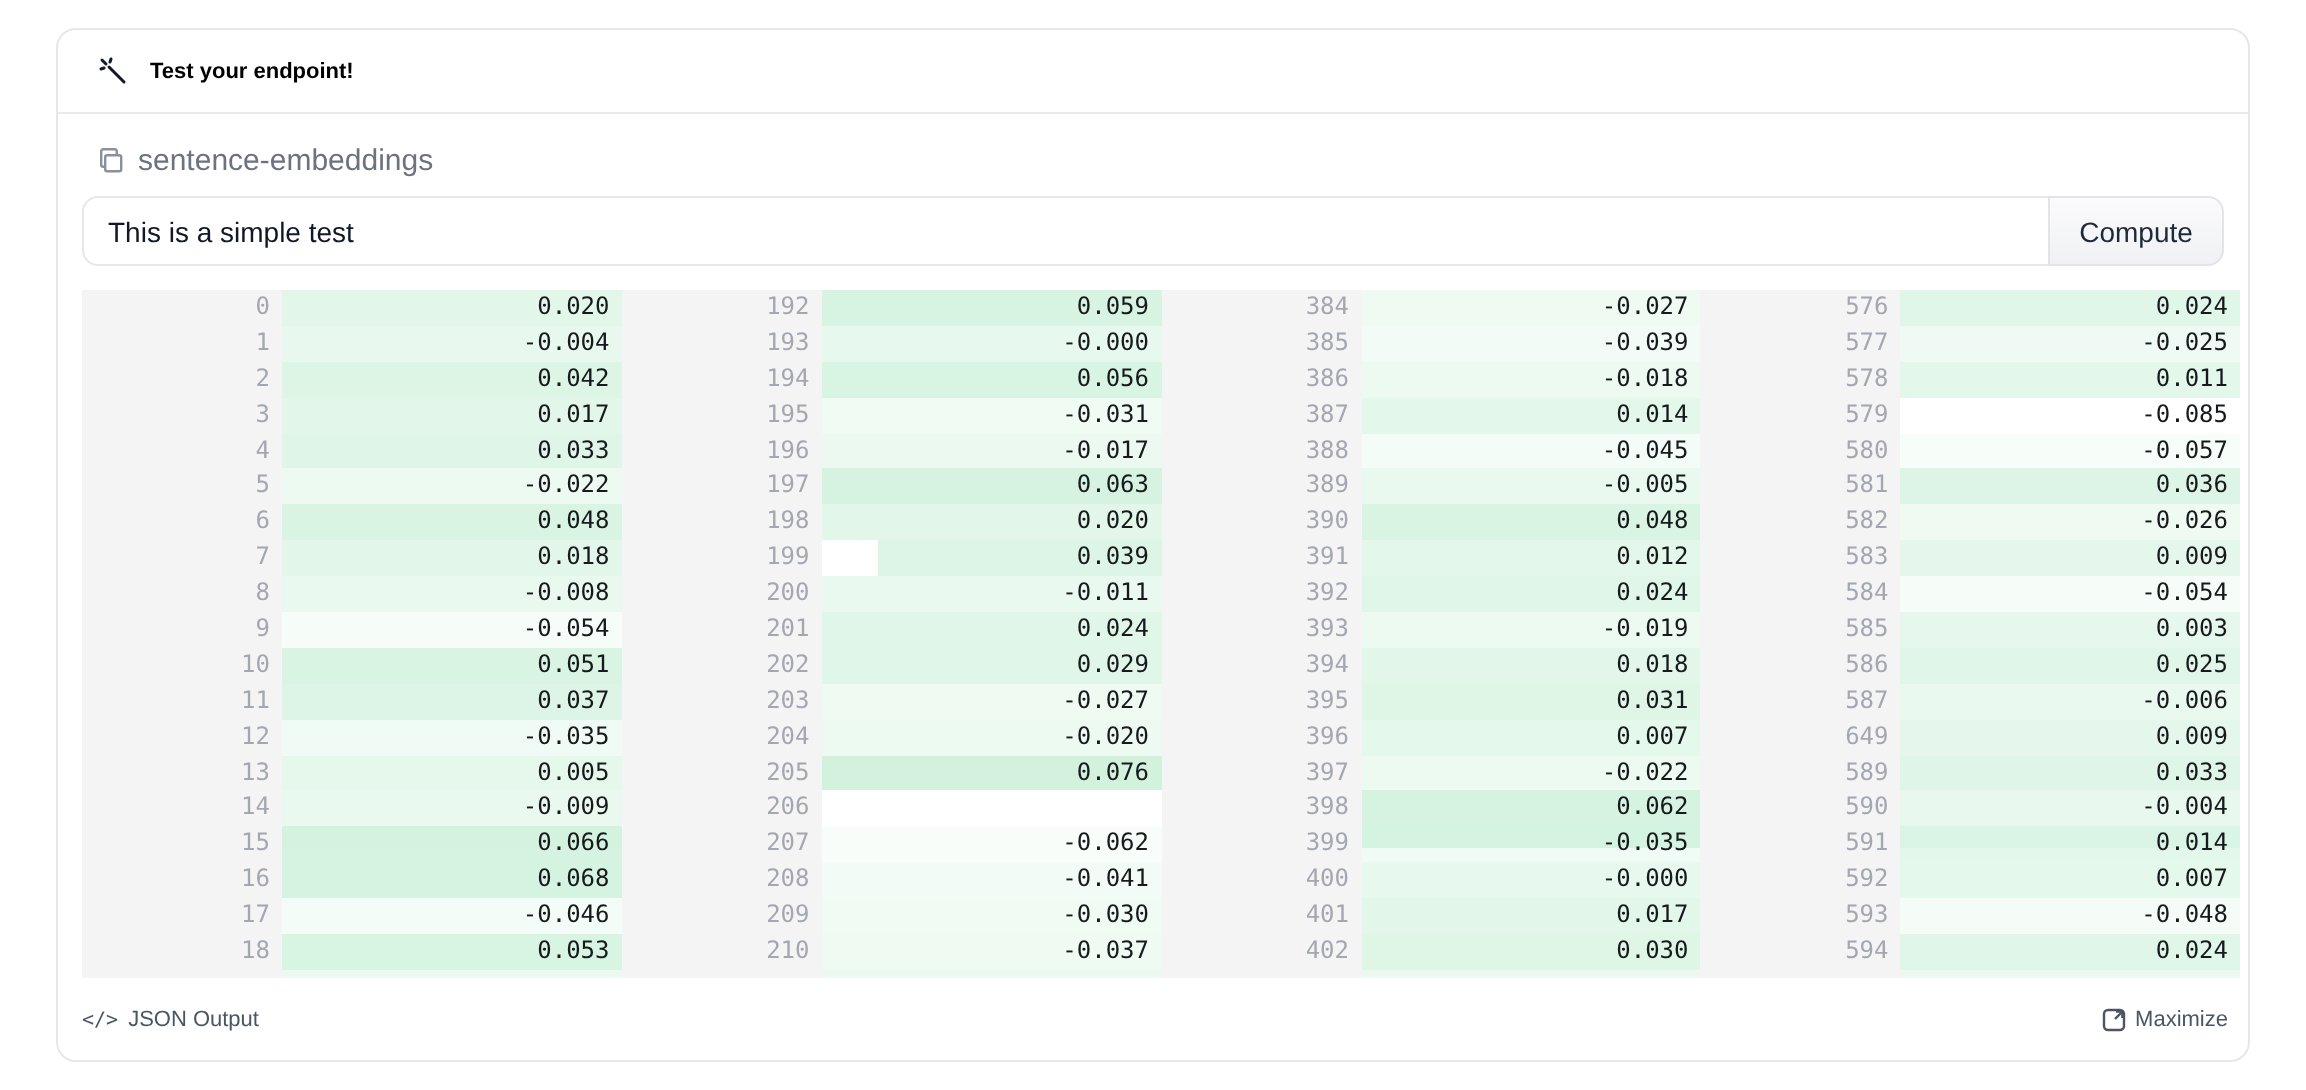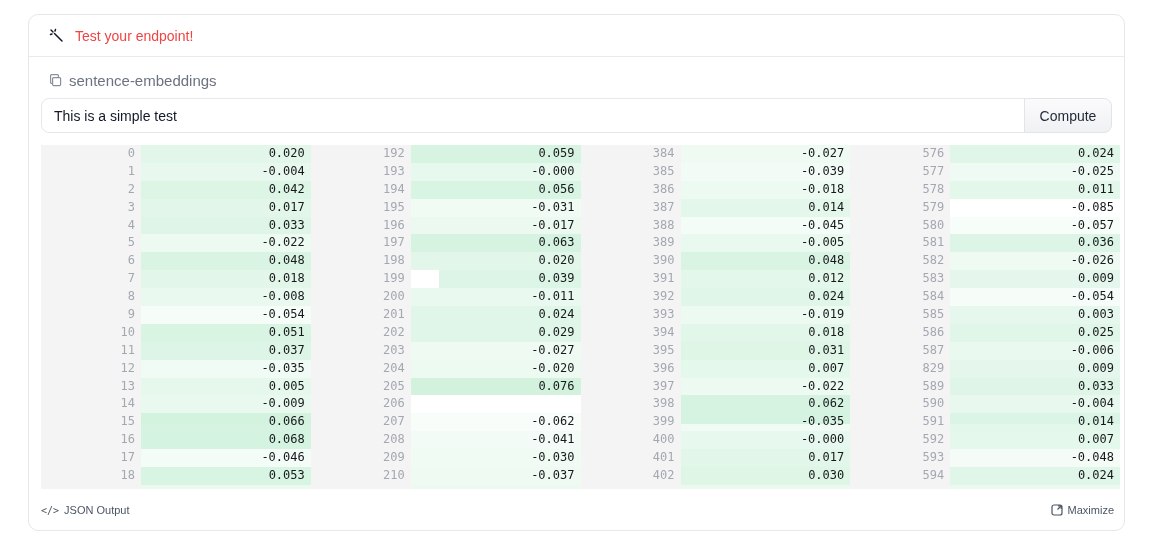--- a/index.html
+++ b/index.html
@@ -11,21 +11,21 @@
     background: #ffffff;
     border: 1px solid #e5e7eb;
     border-radius: 10px;
     overflow: hidden;
   }
 
   .card-header {
     display: flex; align-items: center; gap: 10px;
     padding: 13px 20px 12px 20px;
   }
-  .card-header .title { font-size: 14px; font-weight: normal; color: #ef4444; }
+  .card-header .title { font-size: 11px; font-weight: bold; color: #000000; }
   .divider { height: 1px; background: #e9eaec; width: 100%; }
 
   .pipeline-row {
     display: flex; align-items: center; gap: 7px;
     margin: 15px 20px 0 20px;
     color: #6b7280; font-size: 15px;
   }
 
   .input-row {
     display: flex; margin: 9px 12px 0 12px; height: 35px;
@@ -246,21 +246,21 @@
         <div class="idx-cell">587</div>
         <div class="val-cell" style="background: rgba(210, 242, 222, 0.49);">-0.006</div>
       </div>
       <div class="emb-row">
         <div class="idx-cell">12</div>
         <div class="val-cell" style="background: rgba(210, 242, 222, 0.31);">-0.035</div>
         <div class="idx-cell">204</div>
         <div class="val-cell" style="background: rgba(210, 242, 222, 0.404);">-0.020</div>
         <div class="idx-cell">396</div>
         <div class="val-cell" style="background: rgba(210, 242, 222, 0.573);">0.007</div>
-        <div class="idx-cell">829</div>
+        <div class="idx-cell">649</div>
         <div class="val-cell" style="background: rgba(210, 242, 222, 0.584);">0.009</div>
       </div>
       <div class="emb-row">
         <div class="idx-cell">13</div>
         <div class="val-cell" style="background: rgba(210, 242, 222, 0.56);">0.005</div>
         <div class="idx-cell">205</div>
         <div class="val-cell" style="background: rgb(210, 242, 222);">0.076</div>
         <div class="idx-cell">397</div>
         <div class="val-cell" style="background: rgba(210, 242, 222, 0.392);">-0.022</div>
         <div class="idx-cell">589</div>

